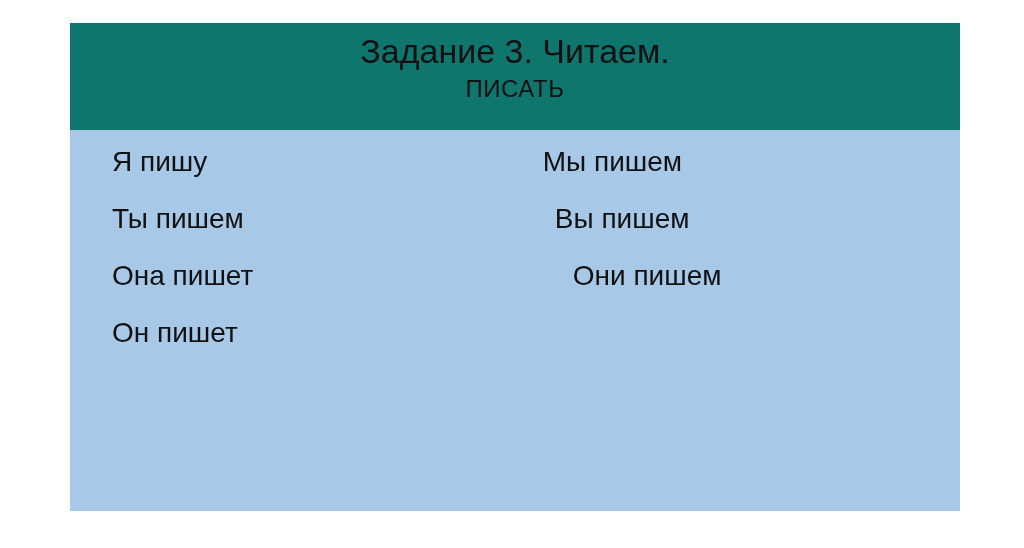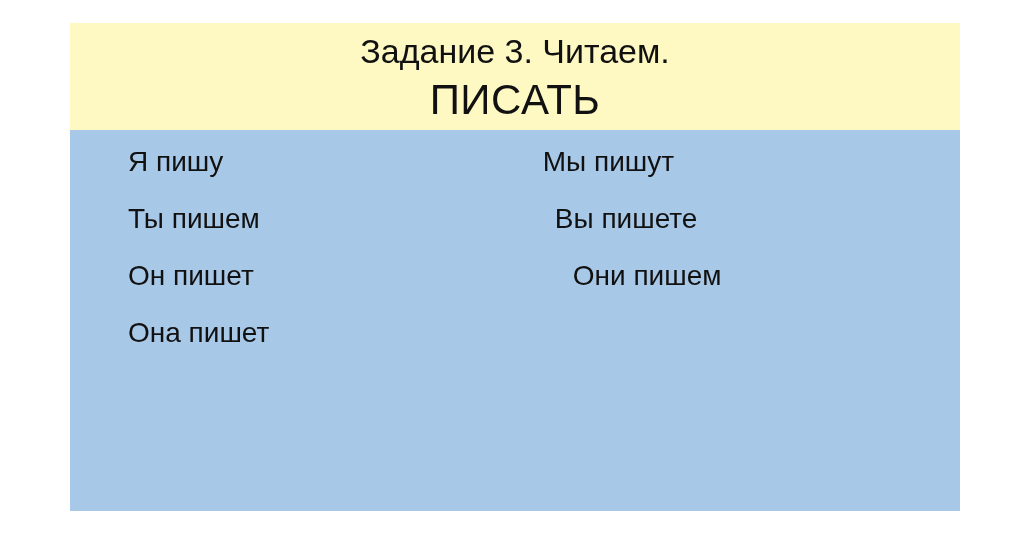--- a/index.html
+++ b/index.html
@@ -18,37 +18,37 @@
     left: 70px;
     top: 23px;
     width: 890px;
     height: 488px;
     background: #a8c8e8;
     box-sizing: border-box;
   }
   .slide-header {
     width: 100%;
     height: 107px;
-    background: #fef9c3;
+    background: #0f766e;
     box-sizing: border-box;
     display: flex;
     flex-direction: column;
     align-items: center;
     justify-content: flex-start;
     padding-top: 6px;
   }
   .header-line-1 {
     font-size: 34px;
     color: #111111;
     line-height: 1.3;
     text-align: center;
     white-space: nowrap;
   }
   .header-line-2 {
-    font-size: 42px;
+    font-size: 24px;
     color: #111111;
     line-height: 1.3;
     text-align: center;
     letter-spacing: 0.5px;
     white-space: nowrap;
   }
   .slide-body {
     position: relative;
     width: 100%;
     height: 381px;
@@ -58,21 +58,21 @@
   .columns {
     display: flex;
     flex-direction: row;
     width: 100%;
   }
   .col {
     box-sizing: border-box;
   }
   .col-left {
     width: 52%;
-    padding-left: 58px;
+    padding-left: 42px;
   }
   .col-right {
     width: 48%;
     padding-left: 10px;
   }
   .line {
     font-size: 28px;
     color: #111111;
     line-height: 1.0;
     margin-bottom: 29px;
@@ -94,26 +94,26 @@
     <div class="header-line-1">Задание 3. Читаем.</div>
     <div class="header-line-2">ПИСАТЬ</div>
   </div>
 
   <div class="slide-body">
     <div class="columns">
 
       <div class="col col-left">
         <div class="line indent-0">Я пишу</div>
         <div class="line indent-0">Ты пишем</div>
+        <div class="line indent-0">Она пишет</div>
         <div class="line indent-0">Он пишет</div>
-        <div class="line indent-0">Она пишет</div>
       </div>
 
       <div class="col col-right">
-        <div class="line indent-0">Мы пишут</div>
-        <div class="line indent-1">Вы пишете</div>
+        <div class="line indent-0">Мы пишем</div>
+        <div class="line indent-1">Вы пишем</div>
         <div class="line indent-2">Они пишем</div>
       </div>
 
     </div>
   </div>
 
 </div>
 
 </body></html>

